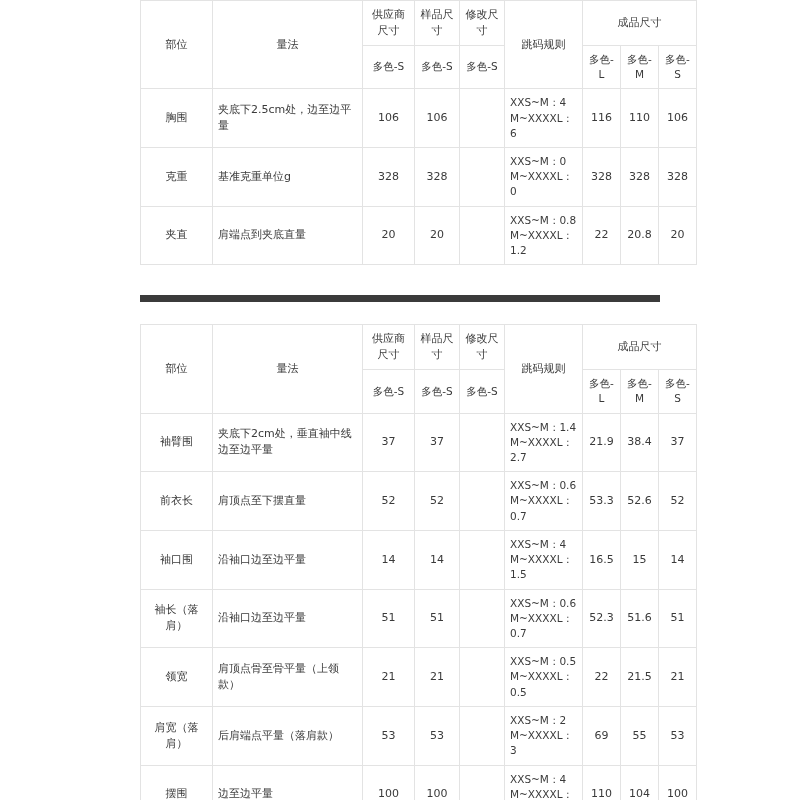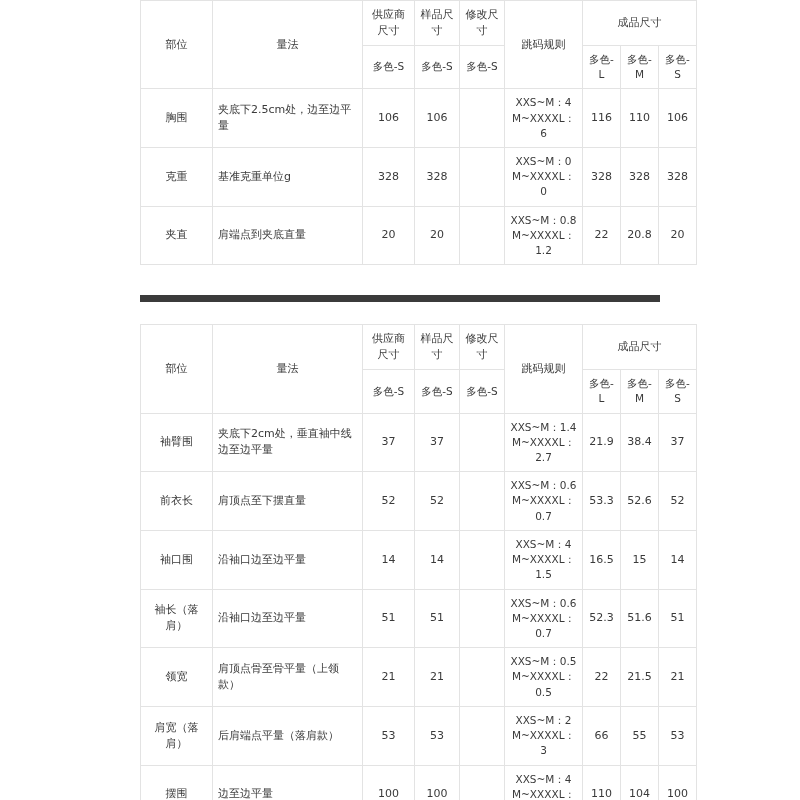--- a/index.html
+++ b/index.html
@@ -46,21 +46,21 @@
   .col-part { width: 72px; }
   .col-method { width: 150px; }
   .col-supplier { width: 52px; }
   .col-sample { width: 45px; }
   .col-modify { width: 45px; }
   .col-rule { width: 78px; }
   .col-fin { width: 38px; }
 
   .cell-center { text-align: center; }
   .cell-left { text-align: left; padding-left: 8px; }
-  .rule-cell { text-align: center; padding-left: 6px; font-size: 10.5px; line-height: 1.6; }
+  .rule-cell { text-align: left; padding-left: 6px; font-size: 10.5px; line-height: 1.6; }
   .rule-cell div { white-space: normal; }
 
   .bar {
     height: 7px;
     background: #3b3b3b;
     width: 520px;
     margin: 30px 0 22px 0;
   }
   .tbl-wrap { width: 520px; }
 </style>
@@ -256,21 +256,21 @@
           <tr>
             <td class="cell-center">肩宽（落肩）</td>
             <td class="cell-left">后肩端点平量（落肩款）</td>
             <td class="cell-center">53</td>
             <td class="cell-center">53</td>
             <td class="cell-center"></td>
             <td class="rule-cell">
               <div>XXS~M：2</div>
               <div>M~XXXXL：3</div>
             </td>
-            <td class="cell-center">66</td>
+            <td class="cell-center">69</td>
             <td class="cell-center">55</td>
             <td class="cell-center">53</td>
           </tr>
           <tr>
             <td class="cell-center">摆围</td>
             <td class="cell-left">边至边平量</td>
             <td class="cell-center">100</td>
             <td class="cell-center">100</td>
             <td class="cell-center"></td>
             <td class="rule-cell">

